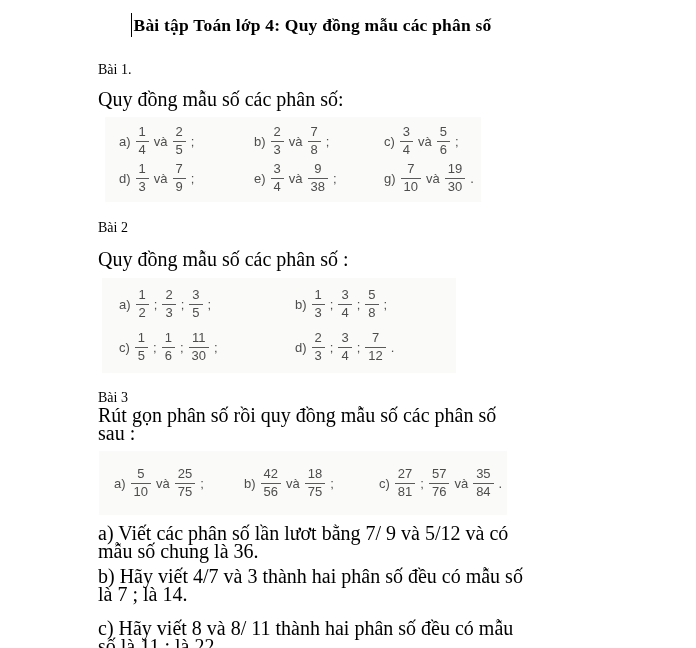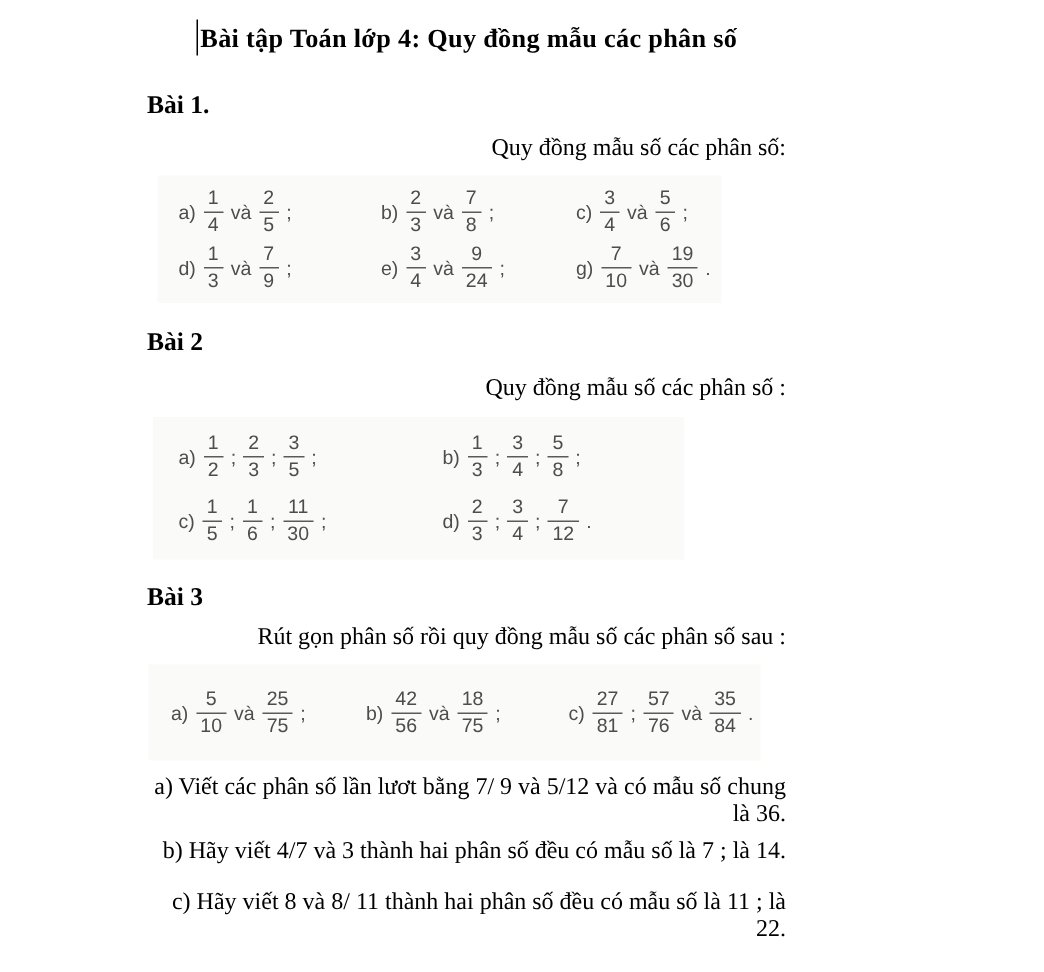--- a/index.html
+++ b/index.html
@@ -32,37 +32,36 @@
   .cursor {
     display: inline-block;
     width: 0px;
     height: 24px;
     border-left: 1.5px solid #000;
     vertical-align: middle;
     margin-right: 2px;
     transform: translateY(-2px);
   }
   .ex-heading {
-    font-size: 17px;
-    font-weight: bold;
+    font-size: 14px;
+    font-weight: normal;
     line-height: 17px;
   }
   .ex-text {
-    font-size: 16px;
+    font-size: 20px;
     line-height: 18px;
-    text-align: right;
   }
   .m-bai1-heading { margin-top: 21px; }
   .m-instr1 { margin-top: 12px; }
   .m-block1 { margin-top: 10px; }
   .m-bai2-heading { margin-top: 18px; }
   .m-instr2 { margin-top: 14px; }
   .m-block2 { margin-top: 11px; }
   .m-bai3-heading { margin-top: 17px; }
-  .m-instr3 { margin-top: 10px; }
+  .m-instr3 { }
   .m-block3 { margin-top: 10px; }
   .m-bai4-heading { margin-top: 13px; }
   .m-line-a { margin-top: 10px; }
   .m-line-b { margin-top: 7px; }
   .m-line-c { margin-top: 16px; }
 
   
   .frac-block {
     box-sizing: border-box;
     display: grid;
@@ -181,21 +180,21 @@
       </span>
       <span class="frac-group">
         <span class="g-label">e)</span>
         <span class="frac">
           <span class="num">3</span>
           <span class="den">4</span>
         </span>
         <span class="sep">và</span>
         <span class="frac">
           <span class="num">9</span>
-          <span class="den">24</span>
+          <span class="den">38</span>
         </span>
         <span class="tail">;</span>
       </span>
       <span class="frac-group">
         <span class="g-label">g)</span>
         <span class="frac">
           <span class="num">7</span>
           <span class="den">10</span>
         </span>
         <span class="sep">và</span>

